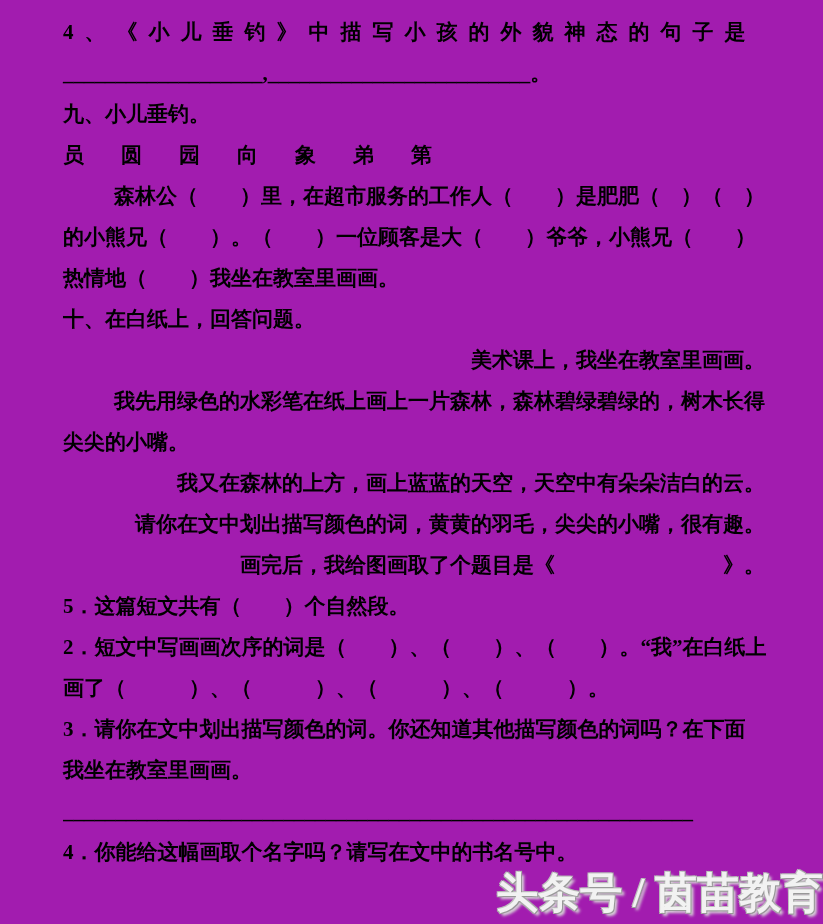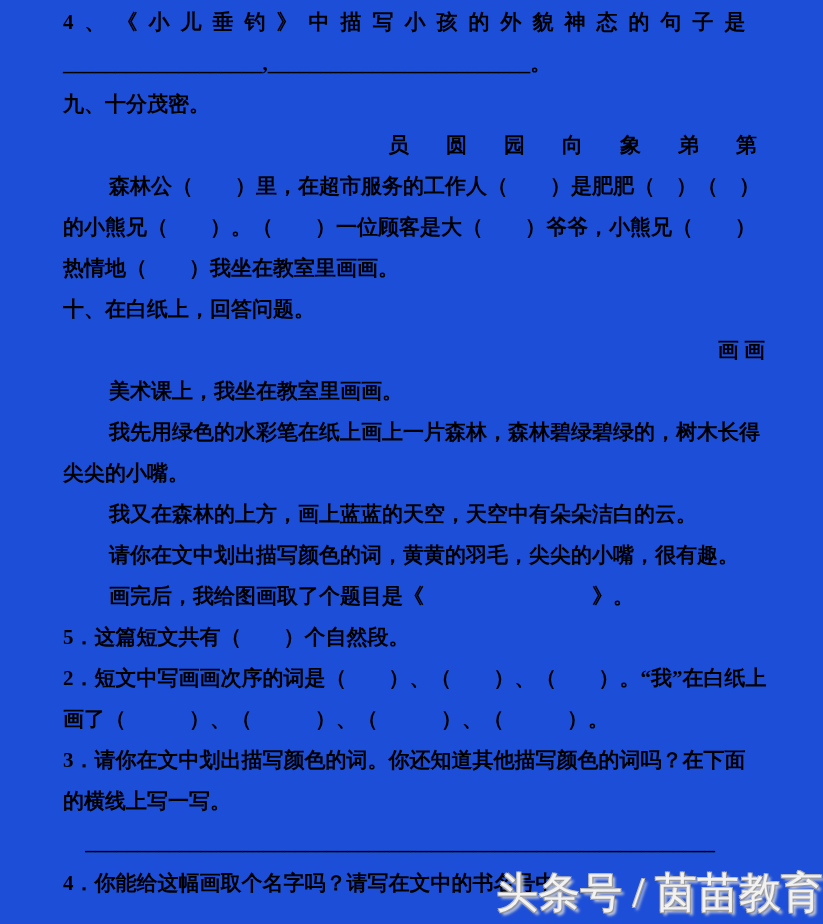--- a/index.html
+++ b/index.html
@@ -4,95 +4,94 @@
 <style>
   html, body {
     margin: 0;
     padding: 0;
     background: #ffffff;
   }
   .page {
     position: relative;
     width: 823px;
     height: 924px;
-    background: #1d4ed8;
+    background: #a21caf;
     box-sizing: border-box;
-    padding: 2px 58px 0 63px;
+    padding: 12px 58px 0 63px;
     overflow: hidden;
     font-family: "Liberation Serif", "DejaVu Serif", serif;
     font-weight: 700;
     color: #000000;
   }
   .line {
     font-size: 21px;
     line-height: 41px;
     height: 41px;
     white-space: nowrap;
   }
   .justify-wide {
     letter-spacing: 11px;
   }
   .center {
-    text-align: right;
+    text-align: left;
   }
   .char-bank {
     letter-spacing: 8px;
   }
   .indent {
     padding-left: 46px;
+    text-align: right;
   }
   .blank-row {
     letter-spacing: 0;
   }
   .rule-row {
     letter-spacing: 0;
     overflow: hidden;
-    margin-left: 22px;
   }
   .watermark {
     position: absolute;
     right: 0px;
     bottom: 2px;
     font-size: 42px;
     line-height: 58px;
-    font-weight: 400;
+    font-weight: 700;
     white-space: nowrap;
     color: #f2f2f2;
     text-shadow:
       1px 1px 0 #989898,
       -1px -1px 0 #bdbdbd,
       1px -1px 0 #a8a8a8,
       -1px 1px 0 #a8a8a8,
       3px 3px 3px #d8d8d8;
     pointer-events: none;
   }
 </style>
 </head>
 <body>
 
 <div class="page">
 
   <div class="line justify-wide">4、《小儿垂钓》中描写小孩的外貌神态的句子是</div>
   <div class="line blank-row">___________________,_________________________。</div>
-  <div class="line">九、十分茂密。</div>
+  <div class="line">九、小儿垂钓。</div>
   <div class="line center char-bank">员　圆　园　向　象　弟　第</div>
   <div class="line indent">森林公（　　）里，在超市服务的工作人（　　）是肥肥（　）（　）</div>
   <div class="line">的小熊兄（　　）。（　　）一位顾客是大（　　）爷爷，小熊兄（　　）</div>
   <div class="line">热情地（　　）我坐在教室里画画。</div>
   <div class="line">十、在白纸上，回答问题。</div>
-  <div class="line center">画 画</div>
   <div class="line indent">美术课上，我坐在教室里画画。</div>
   <div class="line indent">我先用绿色的水彩笔在纸上画上一片森林，森林碧绿碧绿的，树木长得</div>
   <div class="line">尖尖的小嘴。</div>
   <div class="line indent">我又在森林的上方，画上蓝蓝的天空，天空中有朵朵洁白的云。</div>
   <div class="line indent">请你在文中划出描写颜色的词，黄黄的羽毛，尖尖的小嘴，很有趣。</div>
   <div class="line indent">画完后，我给图画取了个题目是《　　　　　　　　》。</div>
   <div class="line">5．这篇短文共有（　　）个自然段。</div>
   <div class="line">2．短文中写画画次序的词是（　　）、（　　）、（　　）。“我”在白纸上</div>
   <div class="line">画了（　　　）、（　　　）、（　　　）、（　　　）。</div>
   <div class="line">3．请你在文中划出描写颜色的词。你还知道其他描写颜色的词吗？在下面</div>
-  <div class="line">的横线上写一写。</div>
+  <div class="line">我坐在教室里画画。</div>
   <div class="line rule-row">____________________________________________________________</div>
   <div class="line">4．你能给这幅画取个名字吗？请写在文中的书名号中。</div>
 
   <div class="watermark">头条号 / 茵苗教育</div>
 
 </div>
 
 </body></html>

